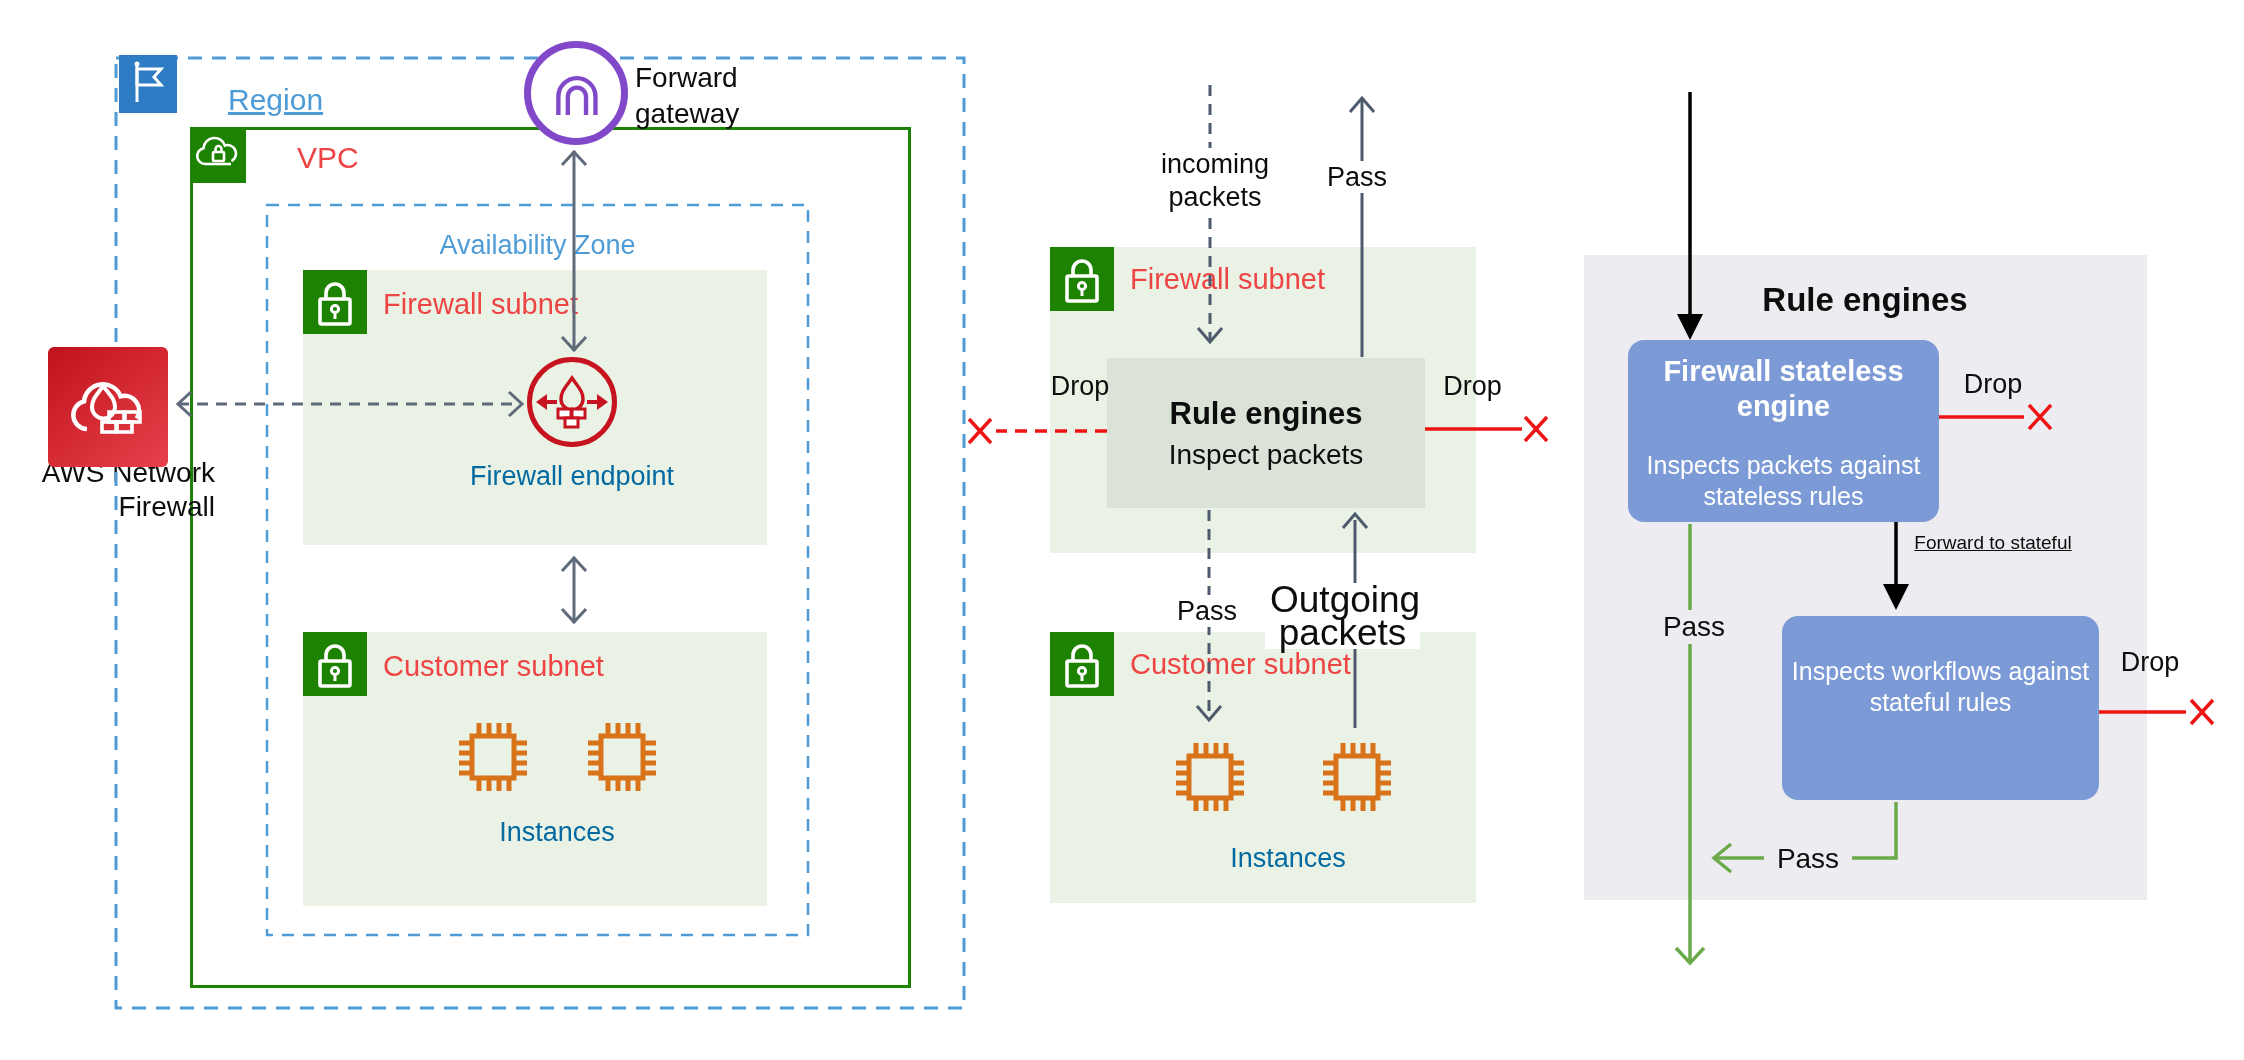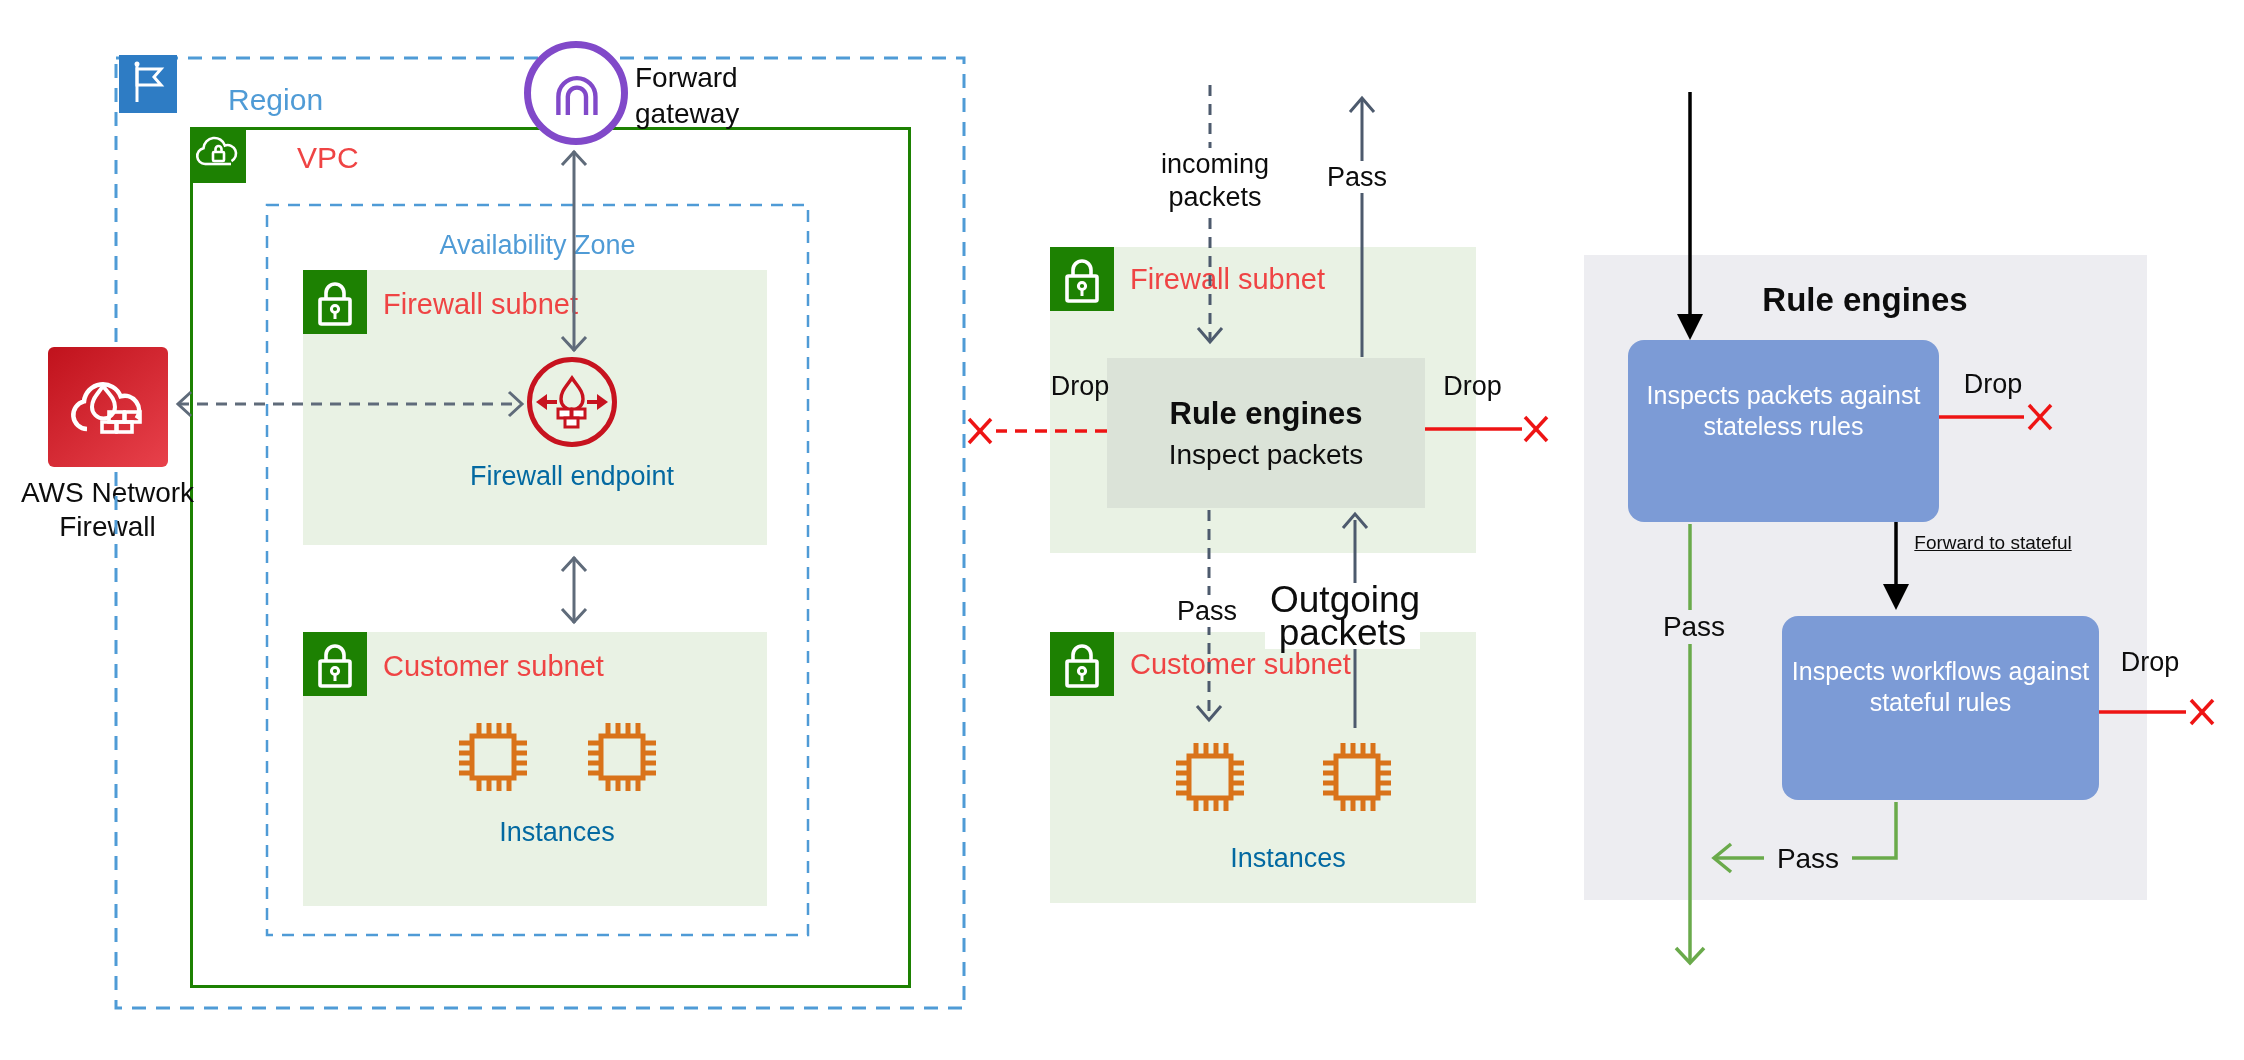--- a/index.html
+++ b/index.html
@@ -39,20 +39,21 @@
   <div class="box subnet" style="left:1050px;top:632px;width:426px;height:271px;"></div>
 
   <div class="rule-box" style="left:1107px;top:358px;width:318px;height:150px;">
     <div class="lbl" style="position:static;font-size:31px;font-weight:bold;">Rule engines</div>
     <div class="lbl" style="position:static;font-size:28px;margin-top:6px;">Inspect packets</div>
   </div>
 
   <div class="box" style="left:1584px;top:255px;width:563px;height:645px;background:#ededf1;z-index:1;"></div>
 
   <div class="engine-box" style="left:1628px;top:340px;width:311px;height:182px;">
+    <div class="engine-title">Firewall stateless engine</div>
     <div class="engine-body">Inspects packets against stateless rules</div>
   </div>
 
   <div class="engine-box" style="left:1782px;top:616px;width:317px;height:184px;">
     <div class="engine-body">Inspects workflows against stateful rules</div>
   </div>
 
   <svg class="overlay" width="2244" height="1060" viewBox="0 0 2244 1060">
 
     <rect x="116" y="58" width="848" height="950" fill="none" stroke="#4f9bd6" stroke-width="3" stroke-dasharray="14 10"></rect>
@@ -122,28 +123,28 @@
     <g stroke="#6aaa4b" stroke-width="3.5" fill="none">
       <line x1="1690" y1="524" x2="1690" y2="962"></line>
       <polyline points="1676,948 1690,963 1704,948"></polyline>
     </g>
     <g stroke="#6aaa4b" stroke-width="3.5" fill="none">
       <path d="M1896,802 L1896,858 L1716,858"></path>
       <polyline points="1731,844 1714,858 1731,872"></polyline>
     </g>
   </svg>
 
-  <div class="lbl blue-lbl z4" style="left:228px;top:82px;font-size:30px;">Region</div>
+  <div class="lbl blue-lbl z4" style="left:228px;top:82px;font-size:30px;text-decoration:underline;">Region</div>
   <div class="lbl green-lbl z4" style="left:297px;top:140px;font-size:30px;">VPC</div>
   <div class="lbl blue-lbl center z4" style="left:267px;top:229px;width:541px;font-size:27px;">Availability Zone</div>
   <div class="lbl green-lbl z4" style="left:383px;top:287px;font-size:29px;">Firewall subnet</div>
   <div class="lbl dark-lbl center z4" style="left:447px;top:460px;width:250px;font-size:27px;">Firewall endpoint</div>
   <div class="lbl green-lbl z4" style="left:383px;top:649px;font-size:29px;">Customer subnet</div>
   <div class="lbl dark-lbl center z4" style="left:437px;top:816px;width:240px;font-size:27px;">Instances</div>
-  <div class="lbl center z4" style="left:0px;top:476px;width:215px;font-size:28px;line-height:34px;">AWS Network Firewall</div>
+  <div class="lbl center z4" style="left:0px;top:456px;width:215px;font-size:28px;line-height:34px;text-align:right;">AWS Network Firewall</div>
   <div class="lbl z4" style="left:635px;top:60px;width:150px;font-size:28px;line-height:36px;">Forward gateway</div>
 
   <div class="lbl center whitebg" style="left:1135px;top:148px;width:150px;font-size:27px;line-height:33px;">incoming packets</div>
   <div class="lbl whitebg" style="left:1322px;top:161px;font-size:27px;">Pass</div>
   <div class="lbl green-lbl z4" style="left:1130px;top:262px;font-size:29px;">Firewall subnet</div>
   <div class="lbl z4" style="left:1040px;top:370px;width:80px;font-size:27px;text-align:center;">Drop</div>
   <div class="lbl z4" style="left:1430px;top:370px;width:85px;font-size:27px;text-align:center;">Drop</div>
   <div class="lbl whitebg" style="left:1172px;top:595px;font-size:27px;">Pass</div>
   <div class="lbl center whitebg" style="left:1265px;top:583px;width:145px;font-size:37px;line-height:33px;">Outgoing packets</div>
   <div class="lbl green-lbl z4" style="left:1130px;top:647px;font-size:29px;">Customer subnet</div>

